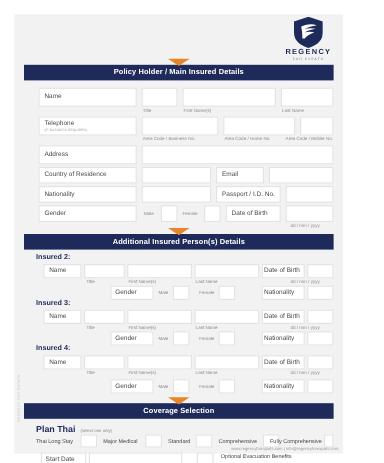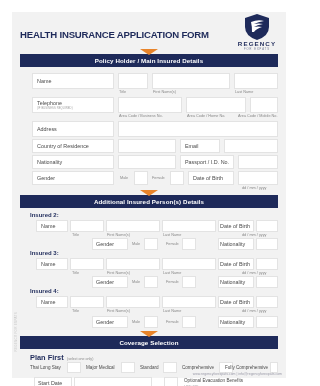--- a/index.html
+++ b/index.html
@@ -26,21 +26,20 @@
   .opts{position:absolute;font-size:3.6px;color:#9a9a9a;}
   .foot{position:absolute;right:4px;bottom:2px;font-size:3.5px;color:#9a9aa8;}
   .edge{position:absolute;left:2px;top:300px;width:8px;font-size:3px;color:#c8c8c8;writing-mode:vertical-rl;transform:rotate(180deg);letter-spacing:0.3px;}
 </style>
 </head>
 <body>
 
 <div class="page">
 
   <div class="hdr">
-    <div class="hdr-title">HEALTH INSURANCE APPLICATION FORM</div>
     <div class="logo">
       <div class="shield">
         <svg viewBox="0 0 24 26" width="24" height="26">
           <path d="M12 0 L24 4 L24 13 Q24 22 12 26 Q0 22 0 13 L0 4 Z" fill="#1e2a5a"></path>
           <path d="M6 8 Q13 5 19 7 Q13 8 9 10 Q14 9 18 10 Q12 11 9 13 Q13 12 17 13 Q11 15 9 18 L7 18 Q7 12 6 8 Z" fill="#ffffff"></path>
         </svg>
       </div>
       <div class="logo-name">REGENCY</div>
       <div class="logo-sub">FOR EXPATS</div>
     </div>
@@ -180,21 +179,21 @@
     <div class="lbl" style="left:200px;top:3px;">Nationality</div>
     <div class="fld" style="left:236px;top:0px;width:22px;height:12px;"></div>
   </div>
 
   <div class="band" style="margin-top:6px;">
     <div class="tri"></div>
     <span>Coverage Selection</span>
   </div>
 
   <div class="body" style="height:44px;">
-    <div class="plan" style="left:10px;top:4px;">Plan First</div>
+    <div class="plan" style="left:10px;top:4px;">Plan Thai</div>
     <div class="planx" style="left:47px;top:8px;">(select one only)</div>
 
     <div class="opt" style="left:10px;top:16px;">Thai Long Stay</div>
     <div class="fld" style="left:47px;top:13px;width:14px;height:11px;"></div>
     <div class="opt" style="left:66px;top:16px;">Major Medical</div>
     <div class="fld" style="left:101px;top:13px;width:14px;height:11px;"></div>
     <div class="opt" style="left:120px;top:16px;">Standard</div>
     <div class="fld" style="left:143px;top:13px;width:14px;height:11px;"></div>
     <div class="opt" style="left:162px;top:16px;">Comprehensive</div>
     <div class="fld" style="left:199px;top:13px;width:14px;height:11px;"></div>

